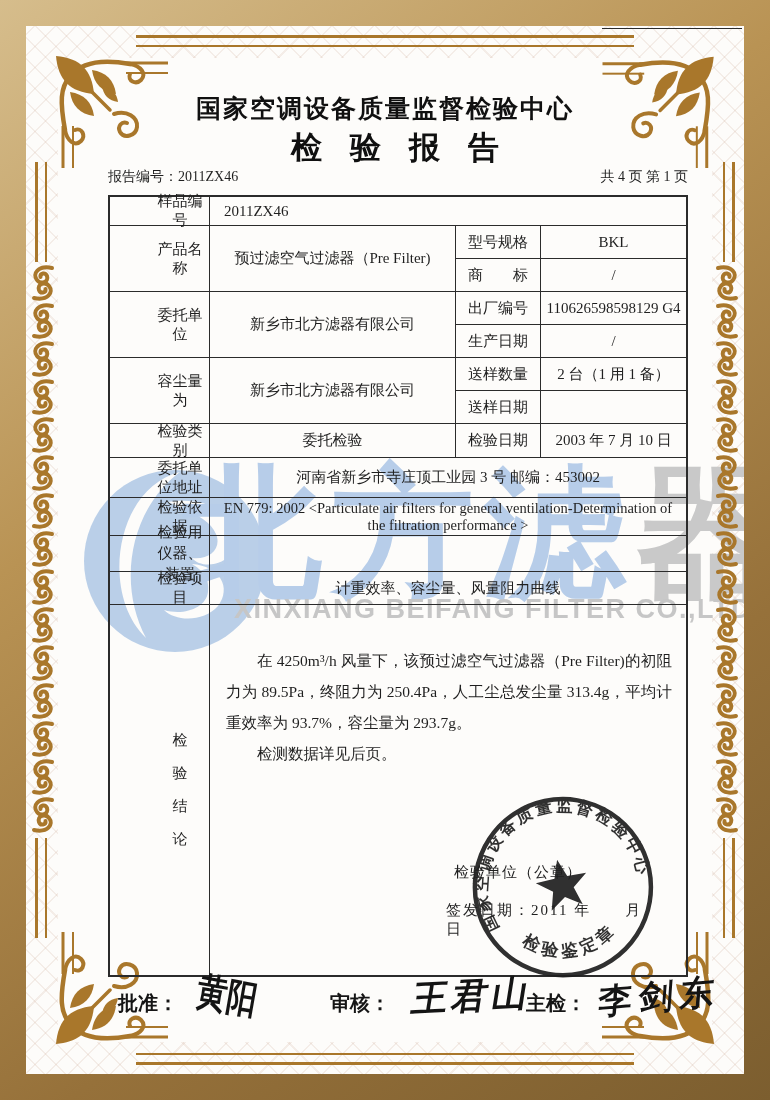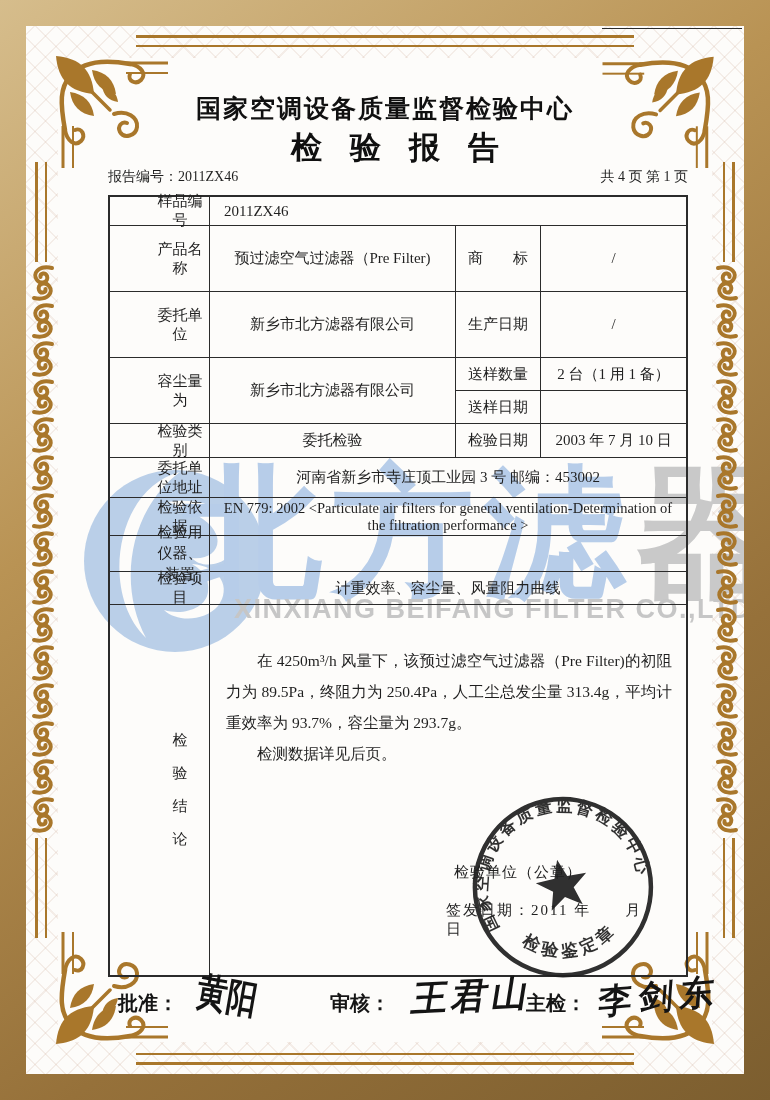--- a/index.html
+++ b/index.html
@@ -223,30 +223,38 @@
     <div class="tr first h28">
       <div class="cell lc">样品编号</div>
       <div class="cell vc left-val">2011ZX46</div>
     </div>
 
     <div class="tr h66">
       <div class="cell lc">产品名称</div>
       <div class="cell mid">预过滤空气过滤器（Pre Filter)</div>
       <div class="rcol">
         <div class="rrow">
+          <div class="cell rl">型号规格</div>
+          <div class="cell rv">BKL</div>
+        </div>
+        <div class="rrow">
           <div class="cell rl">商　　标</div>
           <div class="cell rv">/</div>
         </div>
       </div>
     </div>
 
     <div class="tr h66">
       <div class="cell lc">委托单位</div>
       <div class="cell mid">新乡市北方滤器有限公司</div>
       <div class="rcol">
+        <div class="rrow">
+          <div class="cell rl">出厂编号</div>
+          <div class="cell rv">110626598598129 G4</div>
+        </div>
         <div class="rrow">
           <div class="cell rl">生产日期</div>
           <div class="cell rv">/</div>
         </div>
       </div>
     </div>
 
     <div class="tr h66">
       <div class="cell lc">容尘量为</div>
       <div class="cell mid">新乡市北方滤器有限公司</div>

